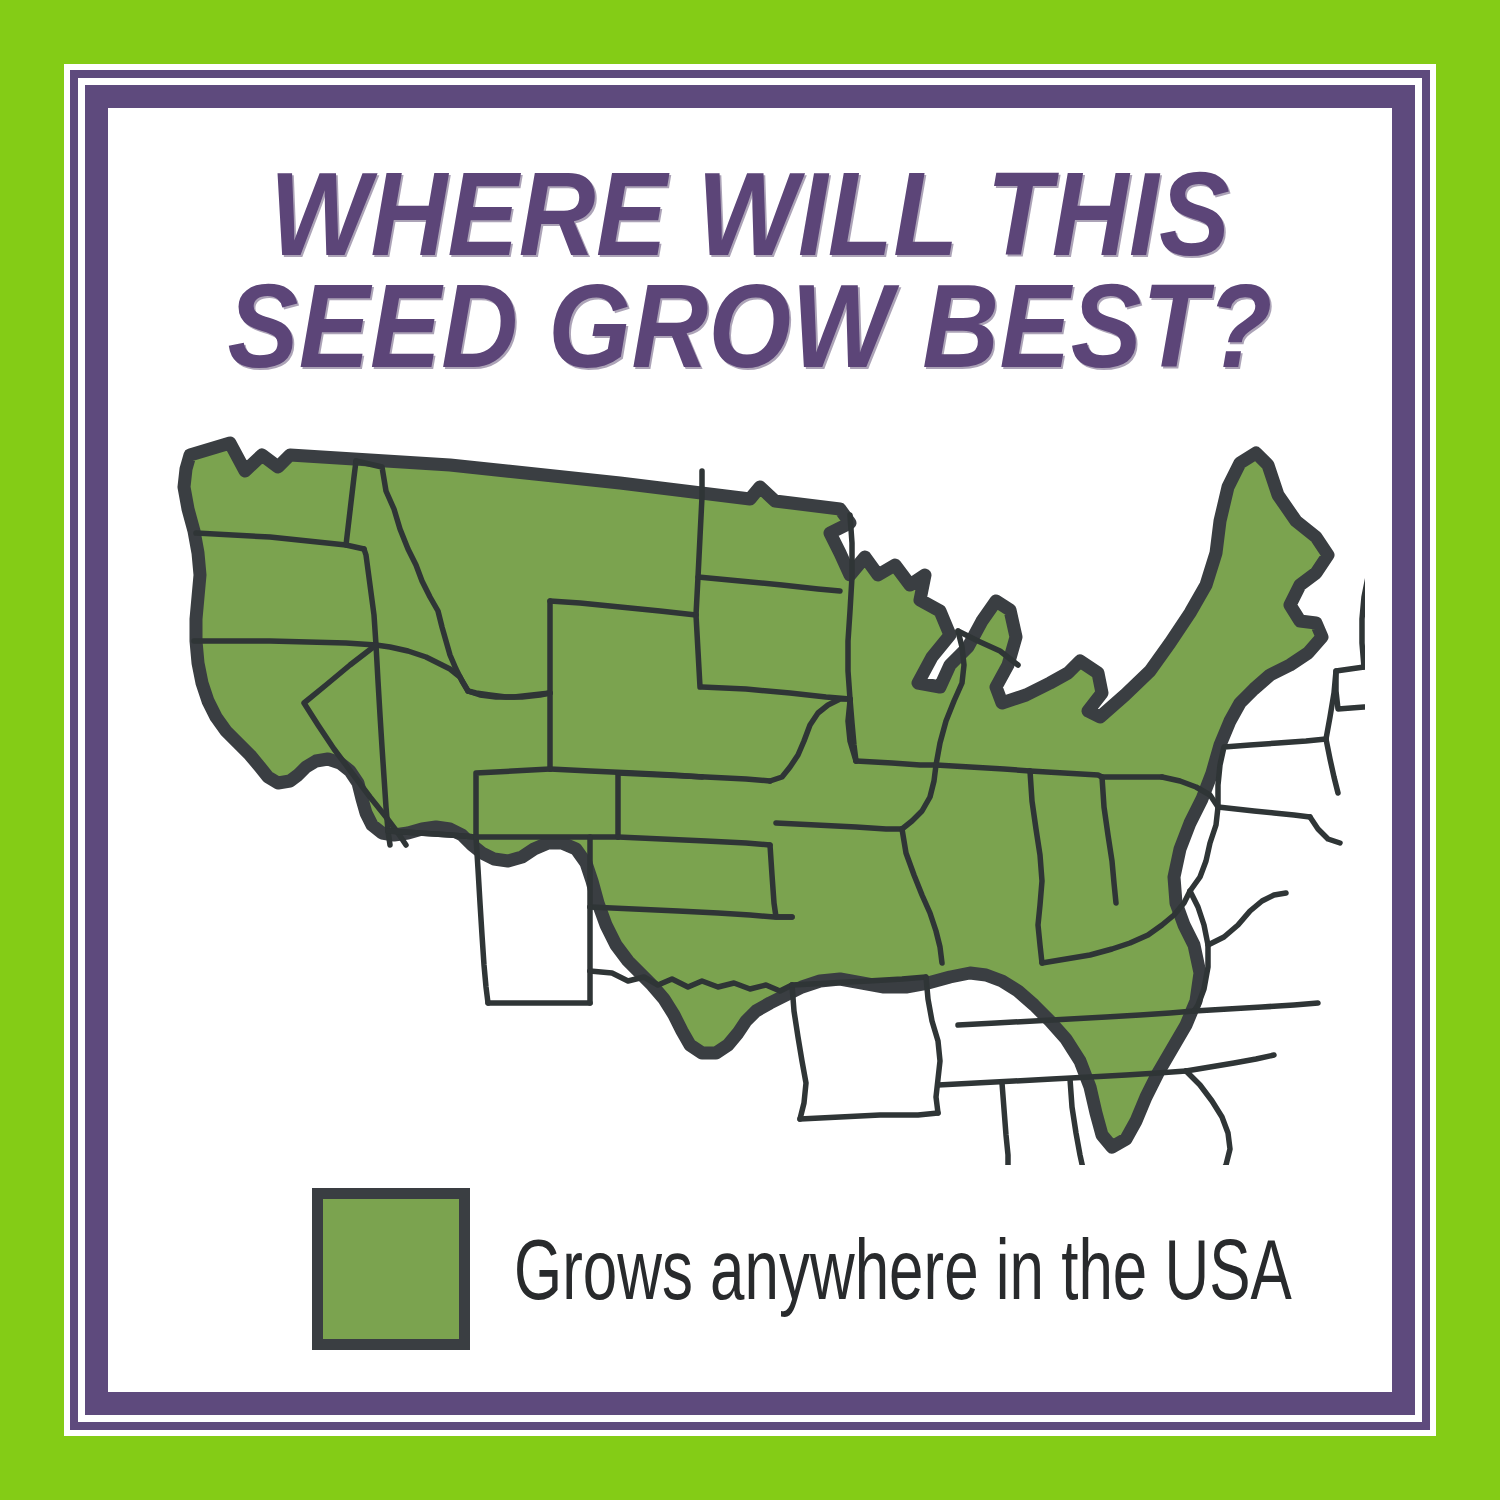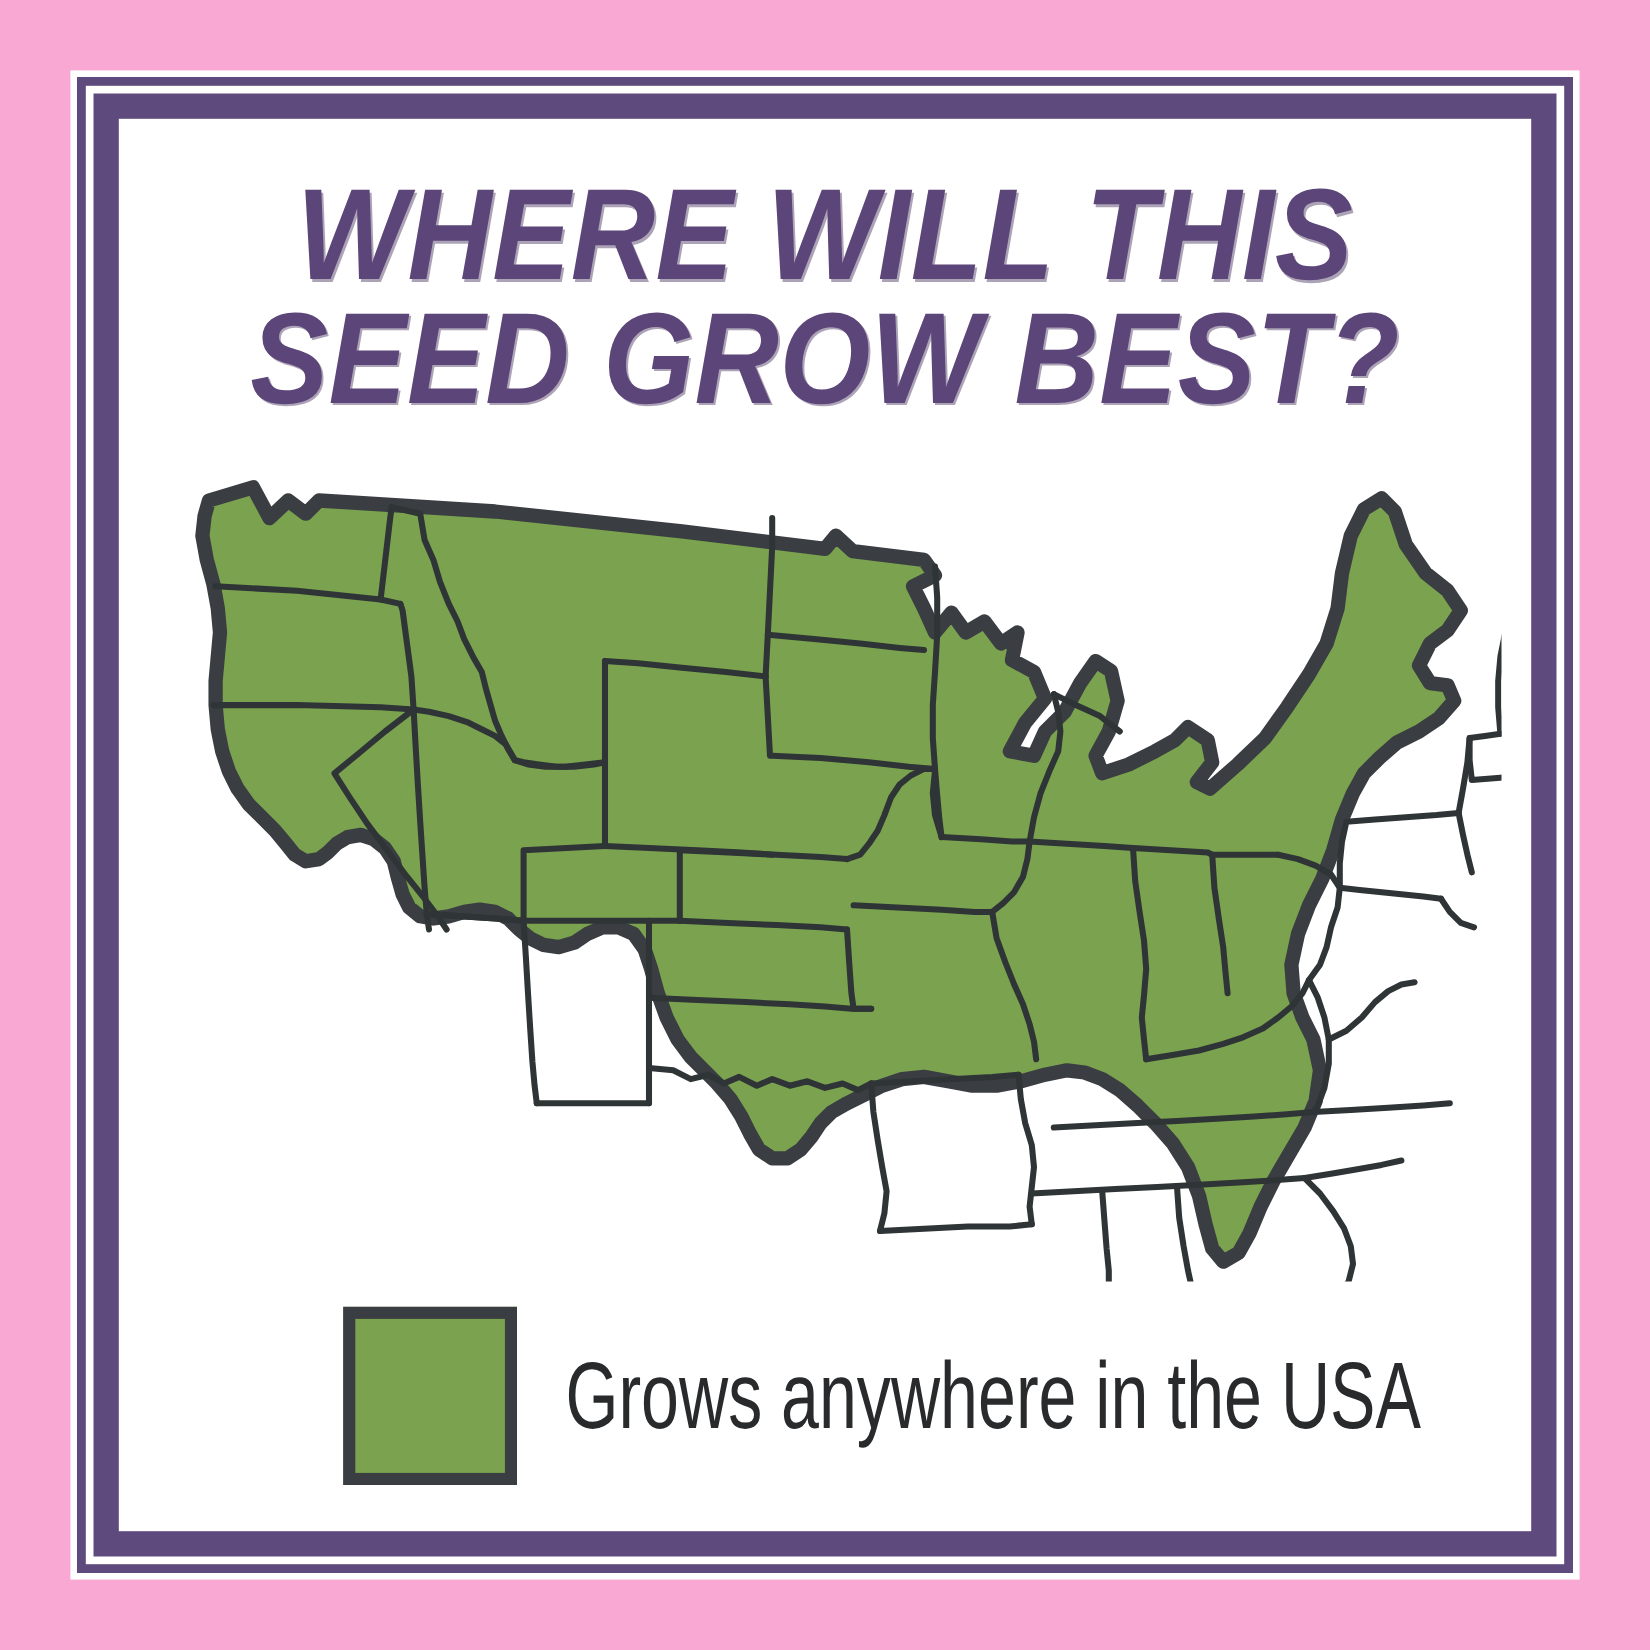--- a/index.html
+++ b/index.html
@@ -10,21 +10,21 @@
   body {
     font-family: "Liberation Sans", sans-serif;
   }
 
   
   #canvas {
     position: relative;
     width: 1500px;
     height: 1500px;
     overflow: hidden;
-    background: #f9a8d4;       
+    background: #84cc16;       
     box-sizing: border-box;
   }
 
   
   .frame-ring {
     position: absolute;
     box-sizing: border-box;
   }
   
   .ring-white-1 {

